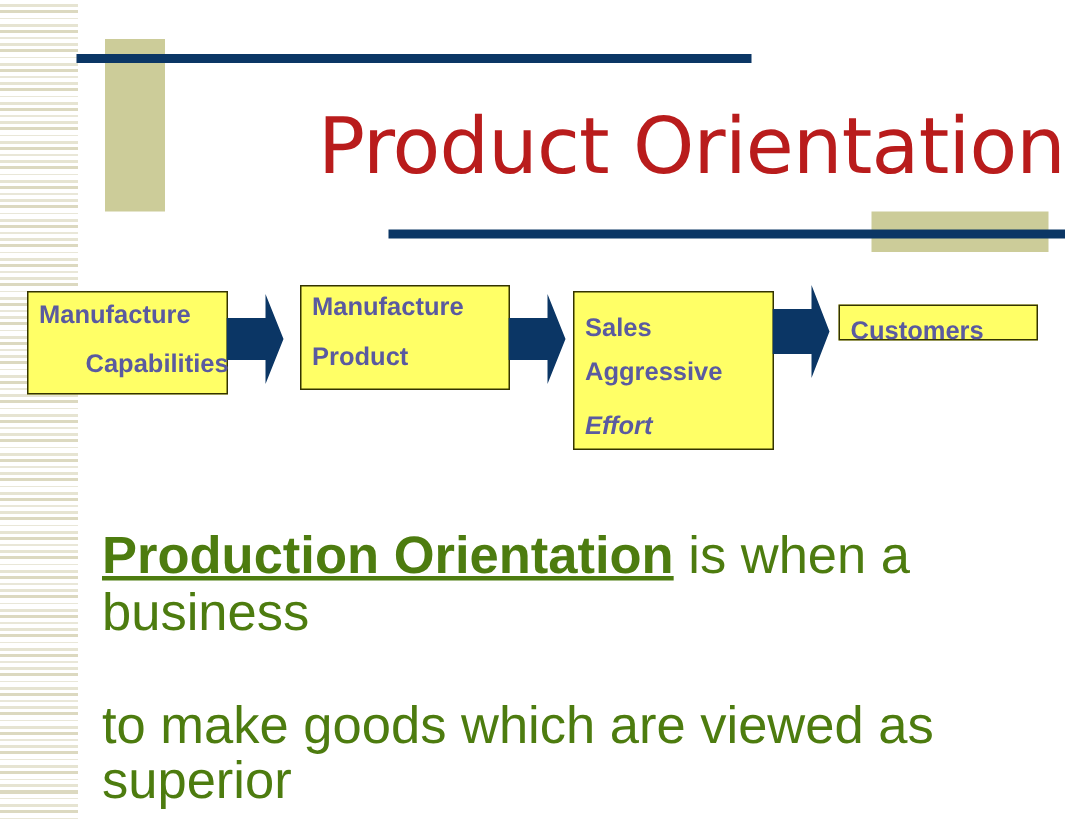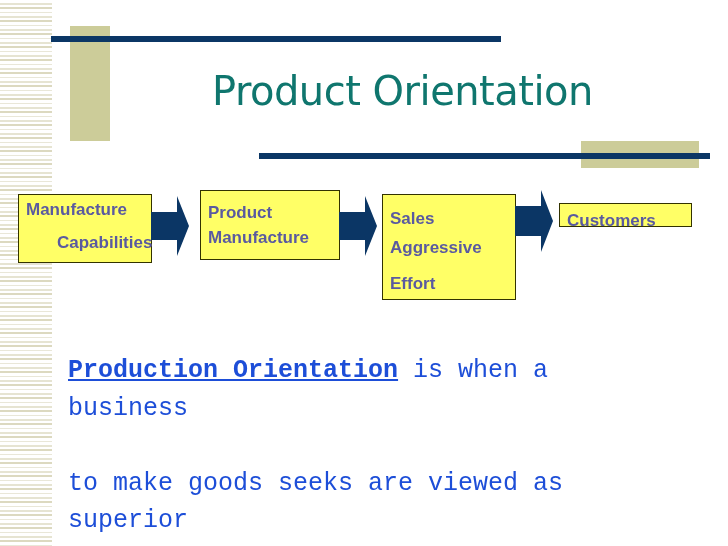--- a/index.html
+++ b/index.html
@@ -8,27 +8,27 @@
       background: repeating-linear-gradient(to bottom,
         #ffffff 0px, #ffffff 3px,
         #e6e4d2 3px, #e6e4d2 5px,
         #ffffff 5px, #ffffff 7px,
         #dcd9c0 7px, #dcd9c0 9px,
         #ffffff 9px, #ffffff 12px,
         #e9e7d8 12px, #e9e7d8 13px);
     }
     .tan-block-1 { position:absolute; left:70px; top:26px; width:40px; height:115px; background:#cccc99; }
     .rule-1 { position:absolute; left:51px; top:36px; width:450px; height:6px; background:#0b3665; }
-    .title { position:absolute; left:212px; top:68px; font-size:40px; color:#0f766e; font-family:"DejaVu Sans", sans-serif; letter-spacing:-0.5px; }
+    .title { position:absolute; left:212px; top:68px; font-size:52px; color:#b91c1c; font-family:"DejaVu Sans", sans-serif; letter-spacing:-0.5px; }
     .tan-block-2 { position:absolute; left:581px; top:141px; width:118px; height:27px; background:#cccc99; }
     .rule-2 { position:absolute; left:259px; top:153px; width:451px; height:6px; background:#0b3665; }
     .box { position:absolute; background:#ffff66; border:1px solid #333300; box-sizing:border-box; color:#5a5aa0; font-weight:bold; font-size:17px; padding:6px 0 0 7px; line-height:36px; }
     .box .line { display:block; }
     .arrow { position:absolute; }
-    .definition { position:absolute; left:68px; top:352px; width:600px; font-family:Liberation Mono, monospace; font-size:25px; line-height:37.5px; color:#1d4ed8; }
+    .definition { position:absolute; left:68px; top:352px; width:600px; font-family:Liberation Sans, sans-serif; font-size:35px; line-height:37.5px; color:#4d7c0f; }
     .definition .term { font-weight:bold; text-decoration:underline; }
   </style>
 </head>
 <body>
 
 <div class="stripes"></div>
 <div class="tan-block-1"></div>
 <div class="rule-1"></div>
 
 <div class="title">Product Orientation</div>
@@ -39,39 +39,39 @@
 <div class="box" style="left:18px; top:194px; width:134px; height:69px;">
   <span class="line" style="line-height:34px; margin-top:-8px;">Manufacture</span>
   <span class="line" style="line-height:34px; margin-top:-1px;margin-left:31px;">Capabilities</span>
 </div>
 
 <svg class="arrow" style="left:151px; top:196px;" width="40" height="60">
   <polygon points="0,16 26,16 26,0 38,30 26,60 26,44 0,44" fill="#0b3665"></polygon>
 </svg>
 
 <div class="box" style="left:200px; top:190px; width:140px; height:70px;">
+  <span class="line" style="line-height:34px; margin-top:-9px;">Manufacture</span>
   <span class="line" style="line-height:34px; margin-top:-1px;">Product</span>
-  <span class="line" style="line-height:34px; margin-top:-9px;">Manufacture</span>
 </div>
 
 <svg class="arrow" style="left:339px; top:196px;" width="40" height="60">
   <polygon points="0,16 26,16 26,0 38,30 26,60 26,44 0,44" fill="#0b3665"></polygon>
 </svg>
 
 <div class="box" style="left:382px; top:194px; width:134px; height:106px;">
   <span class="line" style="line-height:36px;">Sales</span>
   <span class="line" style="line-height:36px; margin-top:-7px;">Aggressive</span>
-  <span class="line" style="line-height:36px;">Effort</span>
+  <span class="line" style="line-height:36px;font-style:italic;">Effort</span>
 </div>
 
 <svg class="arrow" style="left:515px; top:190px;" width="42" height="62">
   <polygon points="0,16 26,16 26,0 38,31 26,62 26,46 0,46" fill="#0b3665"></polygon>
 </svg>
 
 <div class="box" style="left:559px; top:203px; width:133px; height:24px; padding-top:0;">
   <span class="line" style="line-height:33px;">Customers</span>
 </div>
 
 <div class="definition">
   <span class="term">Production Orientation</span><span> is when a business</span><br>
   <br>
-  <span>to make goods seeks are viewed as superior</span>
+  <span>to make goods which are viewed as superior</span>
 </div>
 
 </body></html>

